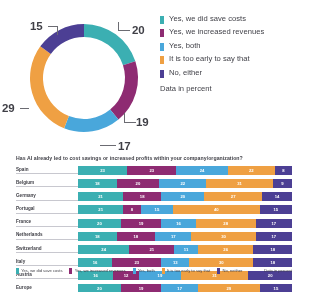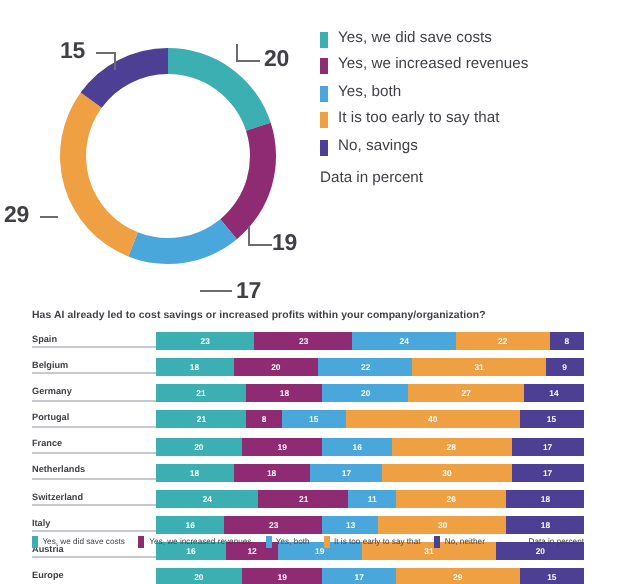--- a/index.html
+++ b/index.html
@@ -115,21 +115,21 @@
         <div class="lg-row">
           <div class="lg-swatch" style="background: rgb(73, 167, 219);"></div>
           <div class="lg-text">Yes, both</div>
         </div>
         <div class="lg-row">
           <div class="lg-swatch" style="background: rgb(239, 160, 67);"></div>
           <div class="lg-text">It is too early to say that</div>
         </div>
         <div class="lg-row">
           <div class="lg-swatch" style="background: rgb(76, 63, 148);"></div>
-          <div class="lg-text">No, savings</div>
+          <div class="lg-text">No, either</div>
         </div>
       </div>
 
     <div class="donut-note">Data in percent</div>
   </div>
 
   <div class="bars-panel">
 
     <div class="bars-title">Has AI already led to cost savings or increased profits within your company/organization?</div>
 

